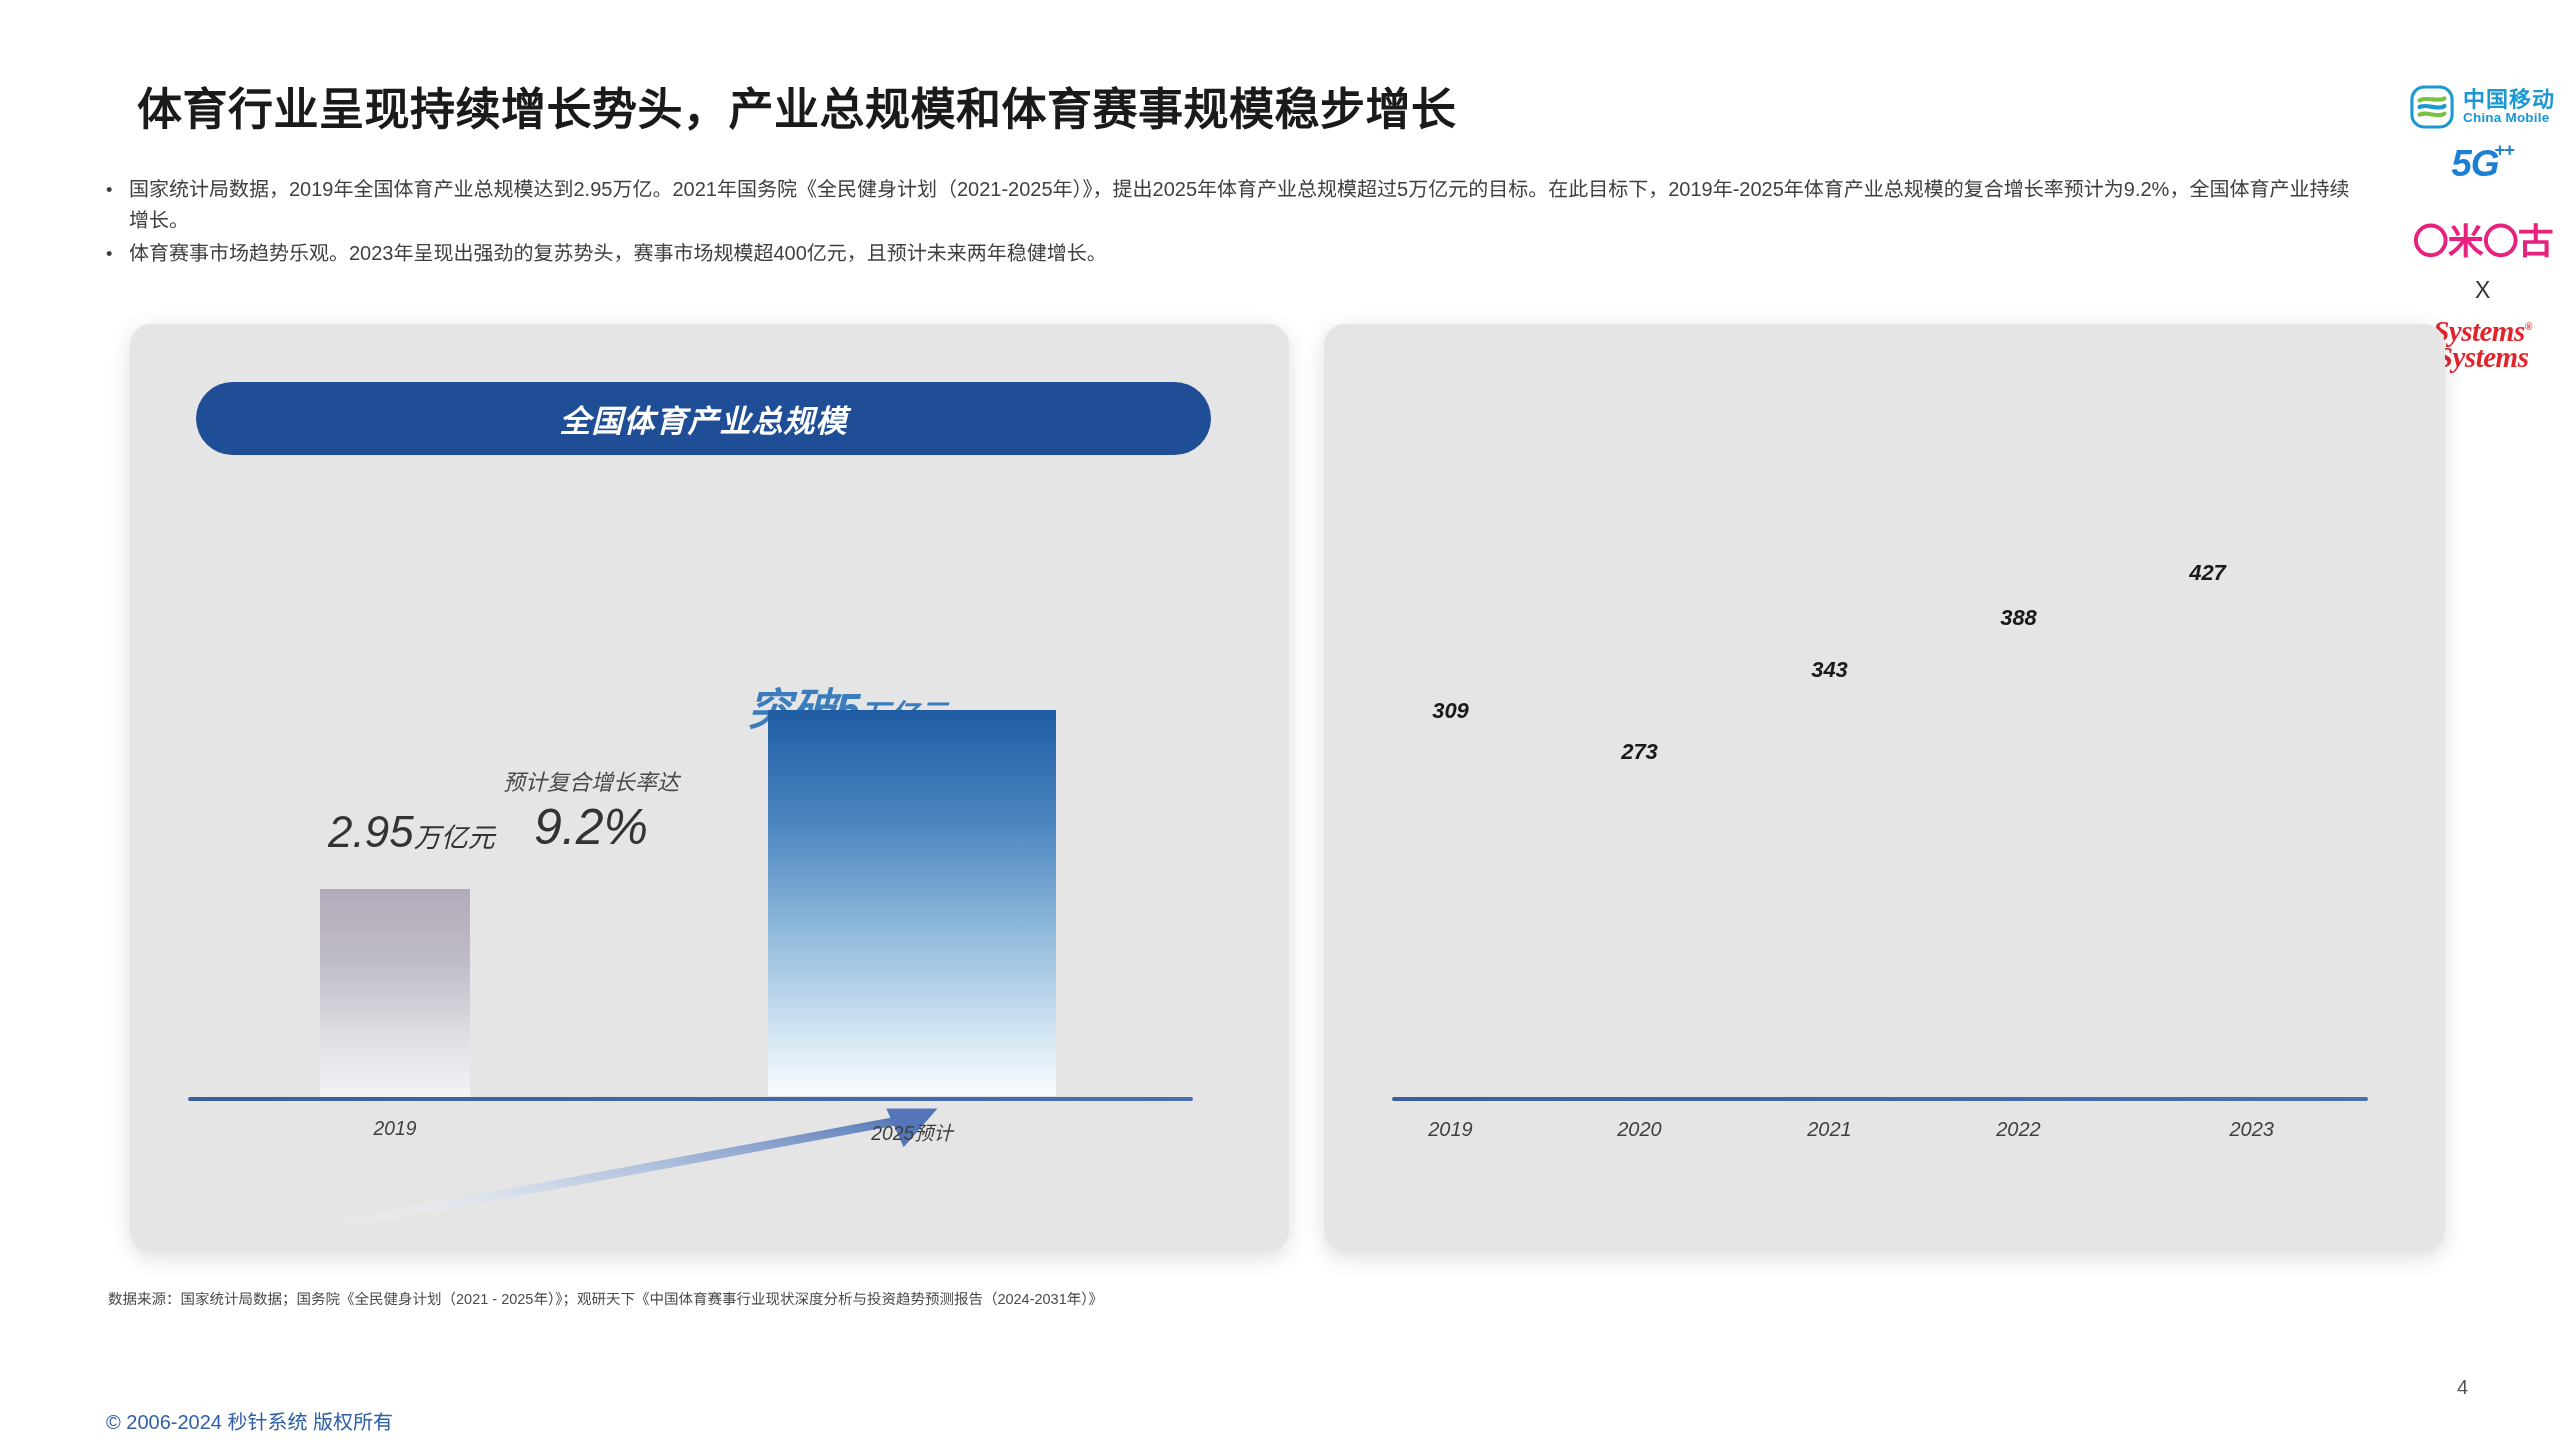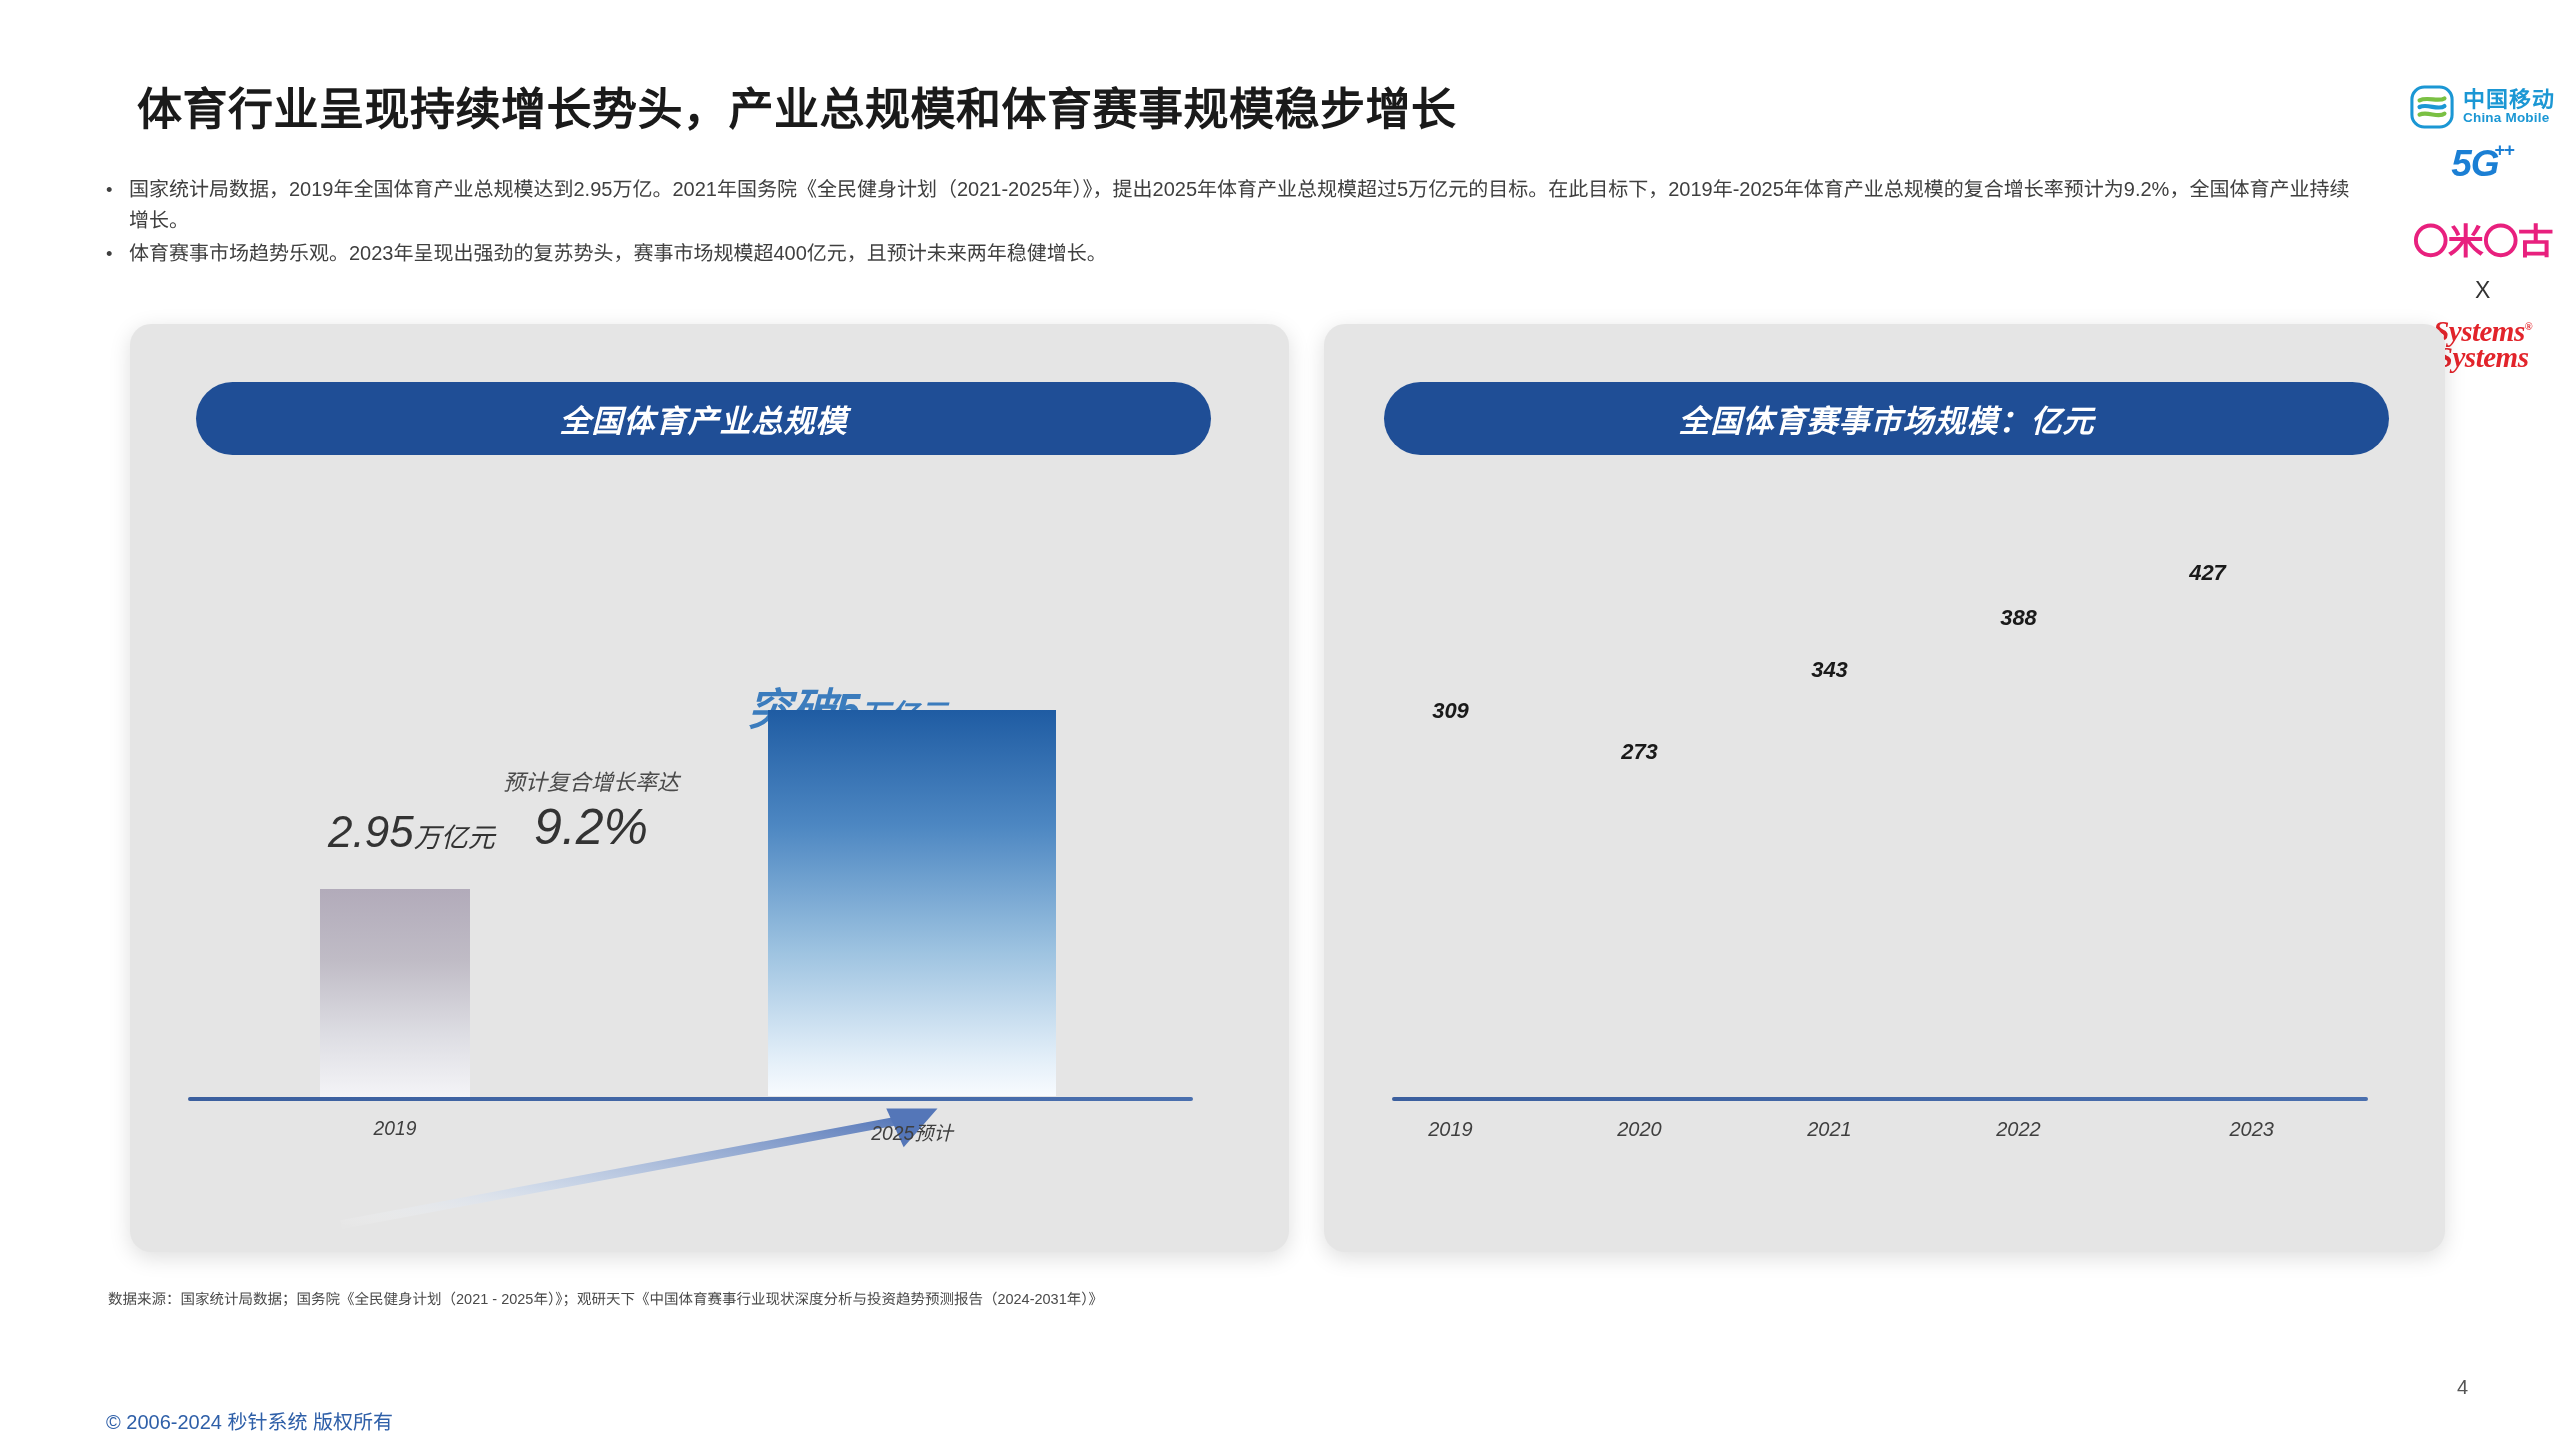--- a/index.html
+++ b/index.html
@@ -217,21 +217,20 @@
       <div class="lbar" id="lbar-2025"></div>
 
       <div class="axis-line" id="l-axis"></div>
 
       <div class="lbl-x" id="lx-2019">2019</div>
       <div class="lbl-x" id="lx-2025">2025预计</div>
     </div>
   </div>
 
   <div class="card" id="card-right">
-    <div class="pill" id="pill-right">全国体育赛事市场规模：亿元</div>
 
     <div class="lchart">
       <div id="rbars">
           <div class="rbar" style="left: 89px; top: 413px; width: 75px; height: 360px;">
             <div class="rbarv"></div>
           </div>
           <div class="rval" style="left: 89px; top: 374px; width: 75px;">309</div>
           <div class="rbar" style="left: 278px; top: 454px; width: 75px; height: 319px;">
             <div class="rbarv"></div>
           </div>

